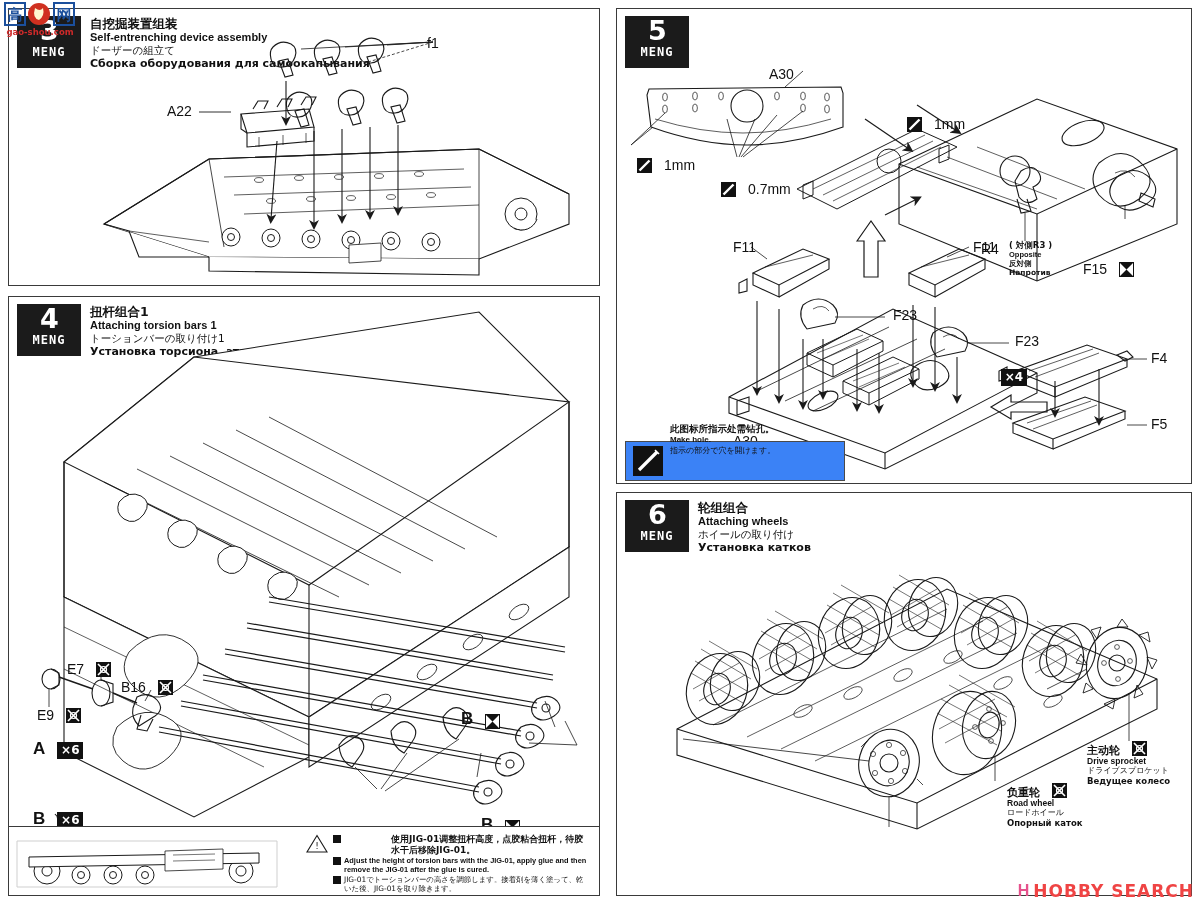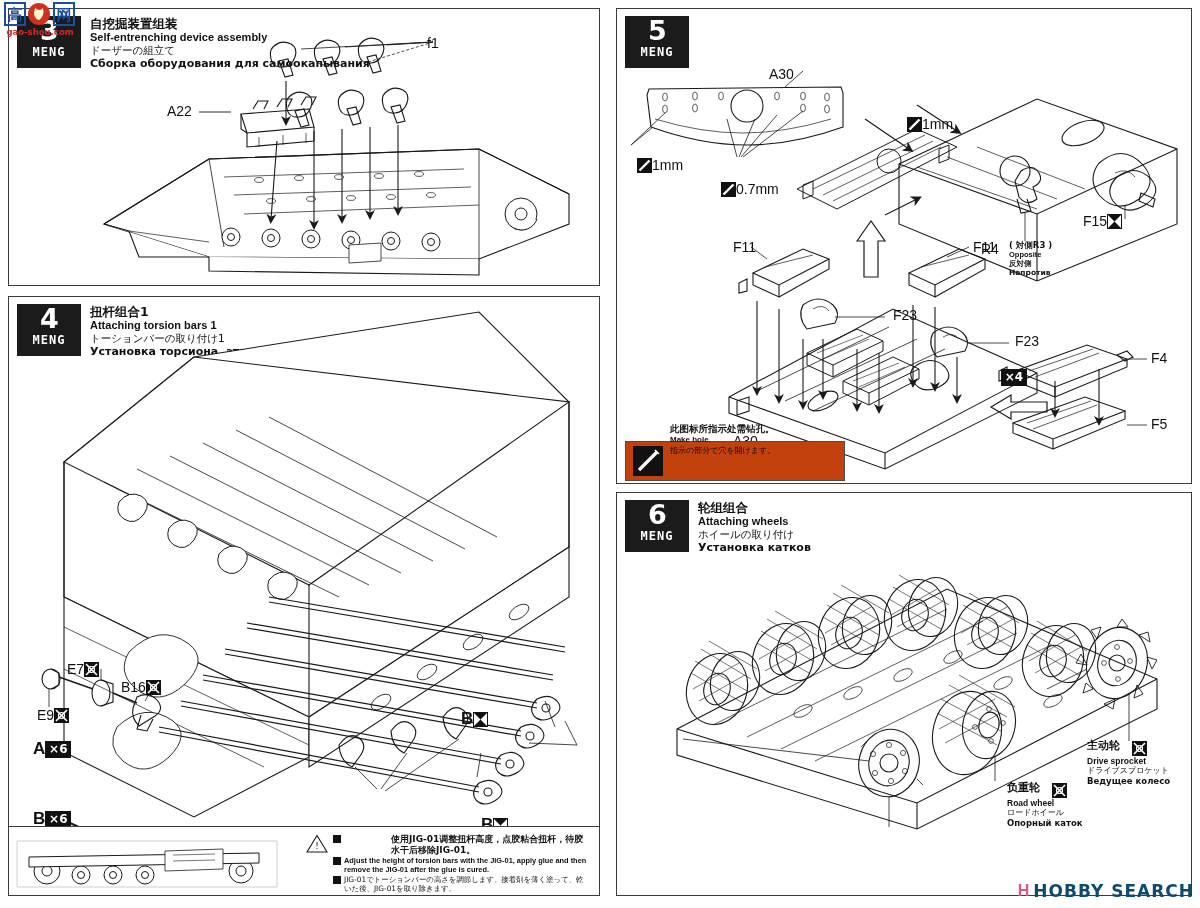--- a/index.html
+++ b/index.html
@@ -43,63 +43,63 @@
   }
   .titles { padding-top:1px; }
   .titles .t-cn { font-size:12.5px; font-weight:bold; line-height:14px; font-family:"DejaVu Sans", sans-serif; }
   .titles .t-en { font-size:11px; font-weight:bold; line-height:13px; }
   .titles .t-jp { font-size:10.5px; line-height:13px; font-family:"DejaVu Sans", sans-serif; }
   .titles .t-ru { font-size:11px; font-weight:bold; line-height:13px; font-family:"DejaVu Sans", sans-serif; }
 
   
   #wm-gaoshou { position:absolute; left:4px; top:2px; width:72px; height:44px; z-index:40; }
   #wm-hobby { position:absolute; right:6px; bottom:6px; height:22px; display:flex; align-items:center; gap:4px; z-index:40; }
-  #wm-hobby .hs-txt { font-size:17px; font-weight:bold; letter-spacing:1px; color:#0c4a6e; font-family:"DejaVu Sans", sans-serif; }
+  #wm-hobby .hs-txt { font-size:17px; font-weight:bold; letter-spacing:1px; color:#ef4444; font-family:"DejaVu Sans", sans-serif; }
   #wm-hobby .hs-mark { color:#e5528c; font-size:16px; font-weight:bold; }
 
   
   .lbl { position:absolute; font-size:14px; font-weight:400; white-space:nowrap; font-family:"Liberation Sans", sans-serif; }
 
   
   .chip { display:inline-block; width:15px; height:15px; background:#111; vertical-align:-3px; position:relative; }
   .chip svg { display:block; }
   .chip-x { width:26px; height:17px; background:#111; color:#fff; font-size:12px; font-weight:bold;
             text-align:center; line-height:17px; display:inline-block; vertical-align:-3px;
             font-family:"DejaVu Sans", sans-serif; }
-  .lblrow { position:absolute; display:flex; align-items:center; gap:0; white-space:nowrap; }
+  .lblrow { position:absolute; display:flex; align-items:flex-end; gap:12px; white-space:nowrap; }
   .lblrow .txt { font-size:14px; }
   .lblrow .txt.b { font-weight:bold; font-size:17px; }
 
   
   .note {
     position:absolute; border:1px solid #4a4a4a; background:#fff;
     display:flex; gap:5px; padding:4px 5px;
   }
   .note .warn {
     flex:0 0 auto; width:22px; height:20px; position:relative;
   }
   .note .lines { font-size:7.4px; line-height:9.4px; }
   .note .lines .n-cn { font-size:9px; font-weight:bold; font-family:"DejaVu Sans", sans-serif; line-height:11px;margin-left:47px; }
   .note .lines .n-en { font-weight:bold; }
   .note .lines .n-jp { font-family:"DejaVu Sans", sans-serif; }
   .note .lines .n-ru { font-weight:bold; font-family:"DejaVu Sans", sans-serif; }
   .note .lines > div { display:flex; gap:3px; align-items:flex-start; }
   .minichip { flex:0 0 auto; width:8px; height:8px; background:#111; margin-top:1px; }
 
-  .note-hole { position:absolute; border:1px solid #4a4a4a; background:#c2410c; display:flex; gap:7px; padding:5px 7px; align-items:center; }
+  .note-hole { position:absolute; border:1px solid #4a4a4a; background:#3b82f6; display:flex; gap:7px; padding:5px 7px; align-items:center; }
   .note-hole .bigchip { width:30px; height:30px; background:#111; flex:0 0 auto; }
   .note-hole .lines { font-size:8px; line-height:10.5px; }
   .note-hole .lines .n-cn { font-size:9.5px; font-weight:bold; font-family:"DejaVu Sans", sans-serif; line-height:12px; }
   .note-hole .lines .n-en { font-weight:bold; }
   .note-hole .lines .n-jp { font-family:"DejaVu Sans", sans-serif; }
   .note-hole .lines .n-ru { font-weight:bold; font-family:Liberation Serif, serif;margin-top:32px; }
 
   
   .callout { position:absolute; font-size:8px; line-height:10px; white-space:nowrap; }
-  .callout .c-top { display:flex; align-items:flex-start; gap:12px; }
+  .callout .c-top { display:flex; align-items:flex-end; gap:12px; }
   .callout .c-cn { font-size:11px; font-weight:bold; font-family:"DejaVu Sans", sans-serif; }
   .callout .c-en { font-weight:bold; font-size:8.5px; }
   .callout .c-jp { font-family:"DejaVu Sans", sans-serif; font-size:8px; }
   .callout .c-ru { font-weight:bold; font-family:"DejaVu Sans", sans-serif; font-size:8.5px; }
 
   .opp { position:absolute; font-size:7.5px; line-height:9px; white-space:nowrap; font-weight:bold; }
   .opp .o-jp, .opp .o-ru { font-family:"DejaVu Sans", sans-serif; }
 
   svg.art { position:absolute; left:0; top:0; overflow:visible; }
   .nofill { fill:none; stroke:#1a1a1a; }
@@ -778,21 +778,21 @@
       <span class="chip">
         <svg width="15" height="15" viewBox="0 0 15 15">
             <rect width="15" height="15" fill="#111"></rect>
             <path d="M2.5,12.5 L12.5,2.5" stroke="#fff" stroke-width="2.4"></path>
           </svg>
       </span>
       <span class="txt">1mm</span>
     </div>
 
     <div class="lbl" style="left:466px;top:204px;">
-      <span class="lblrow" style="position:static;display:inline-flex;">
+      <span class="lblrow" style="position:static;display:inline-flex;margin-top:48px;">
         <span class="txt">F15</span>
         <span class="chip">
           <svg width="15" height="15" viewBox="0 0 15 15">
               <rect width="15" height="15" fill="#111"></rect>
               <path d="M1,1 L7.5,7.5 L1,14 Z M14,1 L7.5,7.5 L14,14 Z" fill="#fff"></path>
             </svg>
         </span>
       </span>
     </div>
 

